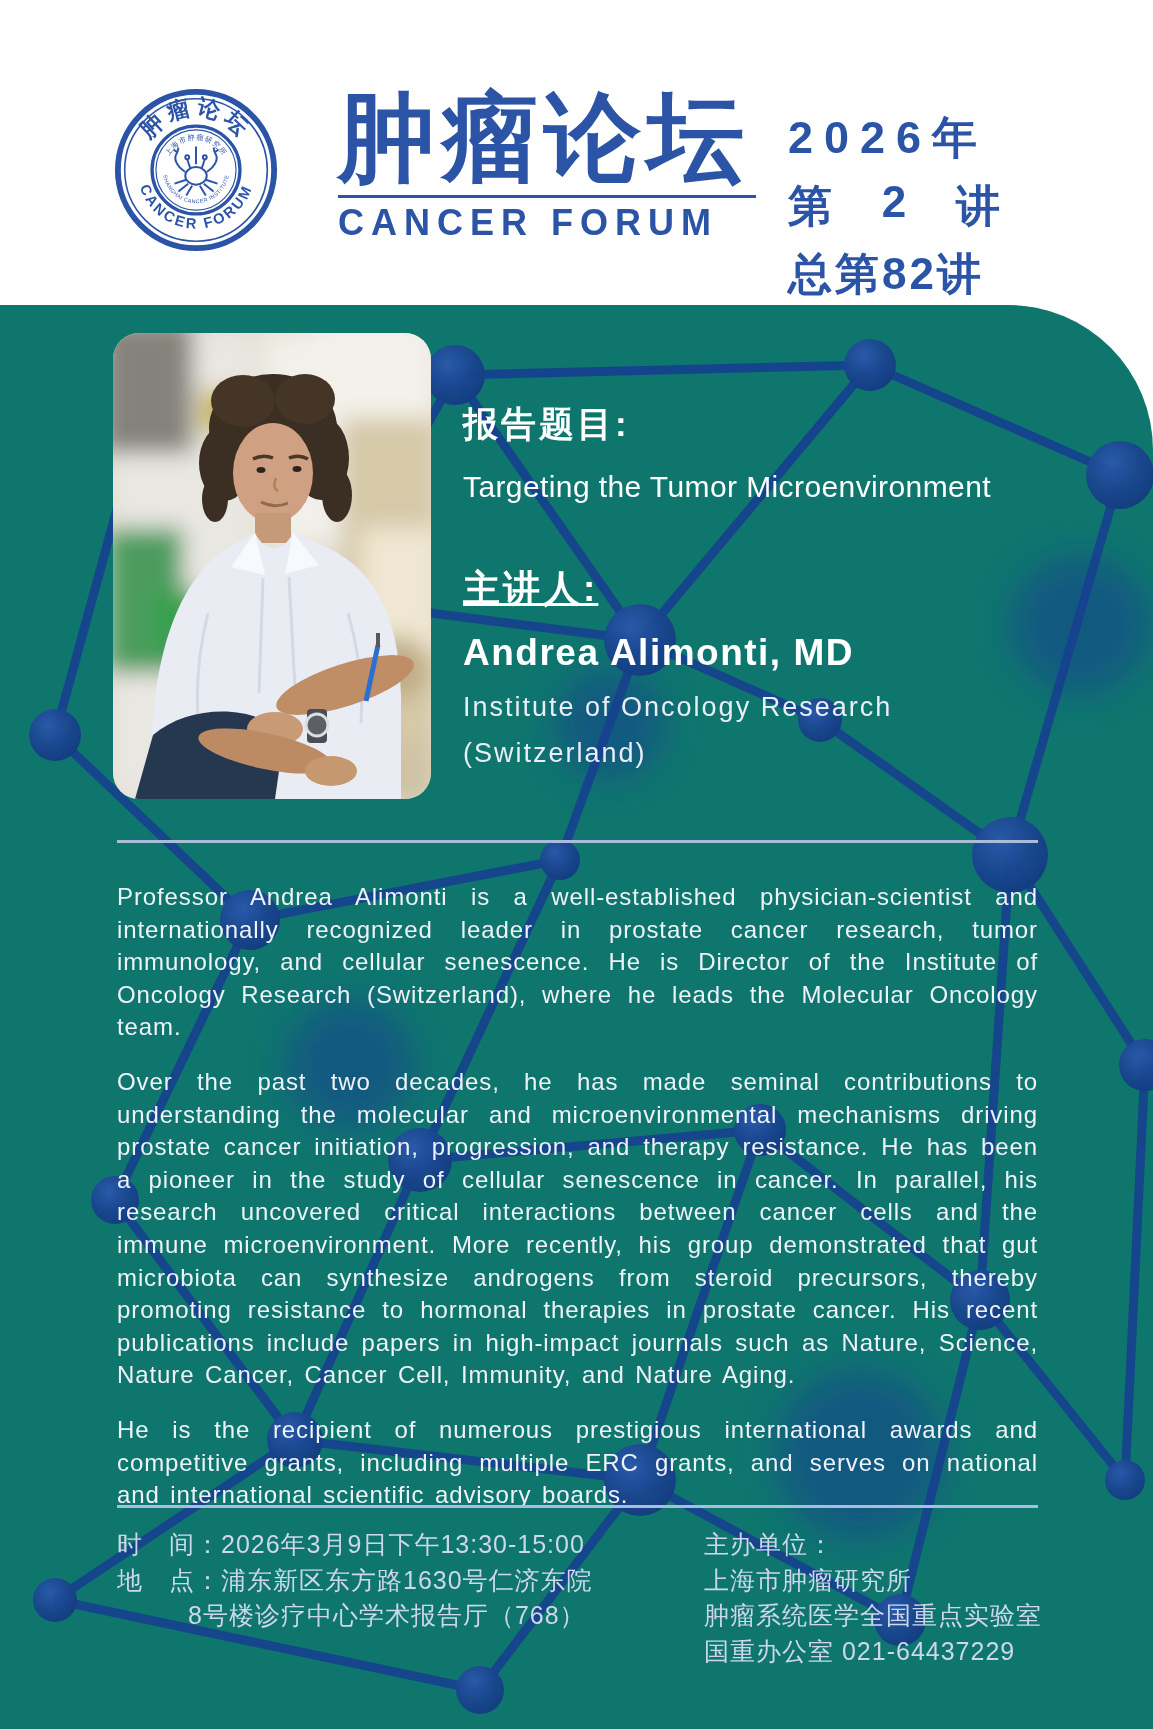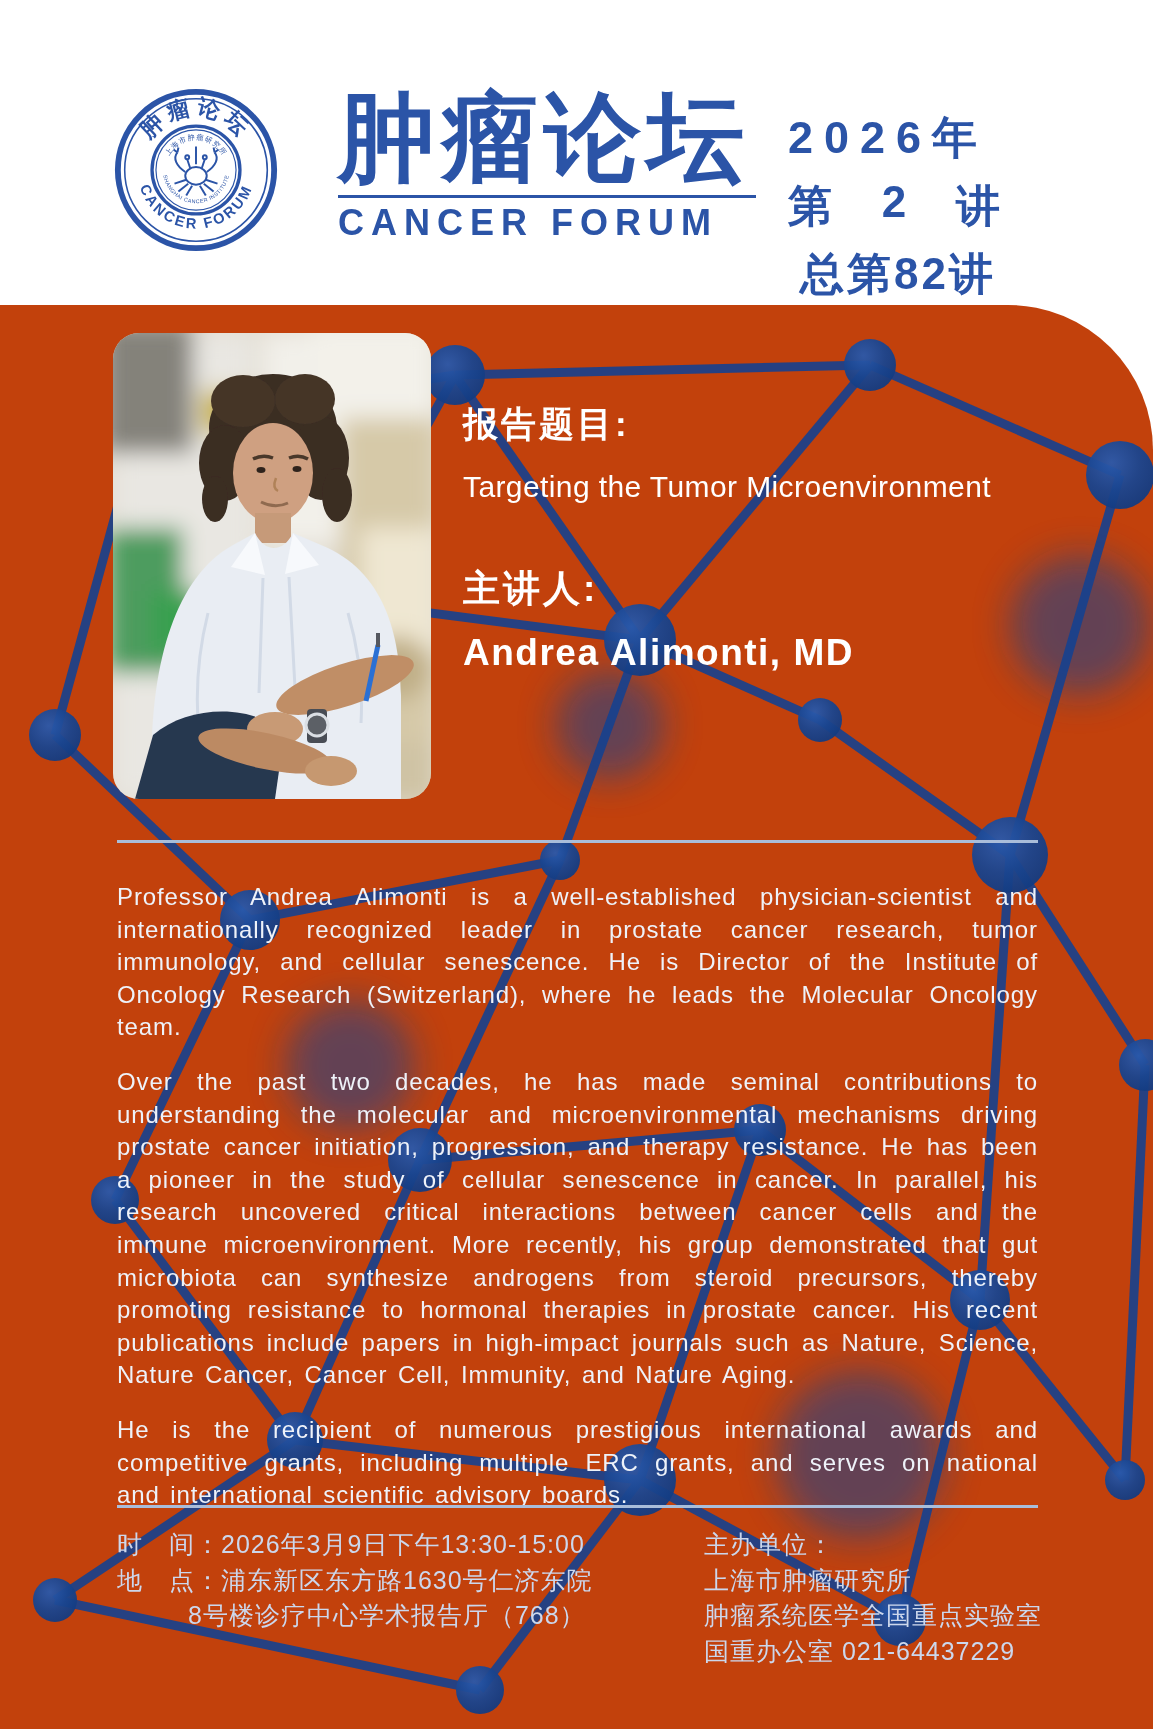--- a/index.html
+++ b/index.html
@@ -9,35 +9,35 @@
 
   
   .seal { position:absolute; left:112px; top:86px; width:168px; height:168px; }
   .brand { position:absolute; left:338px; top:84px; width:420px; }
   .brand-cn { font-size:97px; line-height:1.12; font-weight:900; color:#2b54a7; letter-spacing:6px; white-space:nowrap; }
   .brand-rule { width:418px; height:3px; background:#2b54a7; margin-top:2px; }
   .brand-en { margin-top:4px; font-size:36px; font-weight:bold; color:#2b54a7; letter-spacing:7px; white-space:nowrap; }
   .edition { position:absolute; left:788px; top:108px; width:264px; color:#2b54a7; font-weight:bold; }
   .edition-year { font-size:45px; letter-spacing:11px; white-space:nowrap; }
   .edition-session { display:flex; justify-content:space-between; width:212px; font-size:44px; margin-top:9px; }
-  .edition-total { font-size:44px; letter-spacing:3px; margin-top:9px; white-space:nowrap;margin-left:12px; }
+  .edition-total { font-size:44px; letter-spacing:3px; margin-top:9px; white-space:nowrap; }
 
   
   .panel { position:absolute; left:0; top:305px; width:1153px; height:1424px;
-           background:#c2410c; border-top-right-radius:145px; overflow:hidden; }
+           background:#0f766e; border-top-right-radius:145px; overflow:hidden; }
   .bg-net { position:absolute; left:0; top:0; width:1153px; height:1424px; }
 
   .photo { position:absolute; left:113px; top:28px; width:318px; height:466px;
            border-radius:26px; overflow:hidden; }
 
   .hero { position:absolute; left:463px; top:96px; width:600px; color:#ffffff; }
   .topic-label { font-size:35px; font-weight:bold; letter-spacing:3px; }
   .topic-line { font-size:30px; font-weight:normal; line-height:46px; letter-spacing:0.4px; }
   .topic-lines { margin-top:16px; }
-  .speaker-label { margin-top:54px; font-size:37px; font-weight:bold; letter-spacing:3px; }
+  .speaker-label { margin-top:54px; font-size:37px; font-weight:bold; letter-spacing:3px;text-decoration:underline; }
   .speaker-name { margin-top:18px; font-size:37px; font-weight:bold; letter-spacing:1.5px; }
   .affil-line { font-size:27px; line-height:46px; letter-spacing:2px; color:#e9eef8; }
   .affil { margin-top:10px; }
 
   .rule { position:absolute; left:117px; width:921px; height:3px; background:#a9bdda; }
   .rule-1 { top:535px; }
   .rule-2 { top:1200px; }
 
   .bio { position:absolute; left:117px; top:576px; width:921px; color:#eef2f9; }
   .bio p { font-size:24px; line-height:32.6px; letter-spacing:0.9px; word-spacing:3px;
@@ -259,20 +259,24 @@
       </svg>
     </div>
 
     <div class="hero">
       <div class="topic-label">报告题目:</div>
       <div class="topic-lines">
         <div class="topic-line">Targeting the Tumor Microenvironment</div>
       </div>
       <div class="speaker-label">主讲人:</div>
       <div class="speaker-name">Andrea Alimonti, MD</div>
+      <div class="affil">
+        <div class="affil-line">Institute of Oncology Research</div>
+        <div class="affil-line">(Switzerland)</div>
+      </div>
     </div>
 
     <div class="rule rule-1"></div>
 
     <div class="bio">
       <p>Professor Andrea Alimonti is a well-established physician-scientist and internationally recognized leader in prostate cancer research, tumor immunology, and cellular senescence. He is Director of the Institute of Oncology Research (Switzerland), where he leads the Molecular Oncology team.</p>
       <p>Over the past two decades, he has made seminal contributions to understanding the molecular and microenvironmental mechanisms driving prostate cancer initiation, progression, and therapy resistance. He has been a pioneer in the study of cellular senescence in cancer. In parallel, his research uncovered critical interactions between cancer cells and the immune microenvironment. More recently, his group demonstrated that gut microbiota can synthesize androgens from steroid precursors, thereby promoting resistance to hormonal therapies in prostate cancer. His recent publications include papers in high-impact journals such as Nature, Science, Nature Cancer, Cancer Cell, Immunity, and Nature Aging.</p>
       <p>He is the recipient of numerous prestigious international awards and competitive grants, including multiple ERC grants, and serves on national and international scientific advisory boards.</p>
     </div>
 

